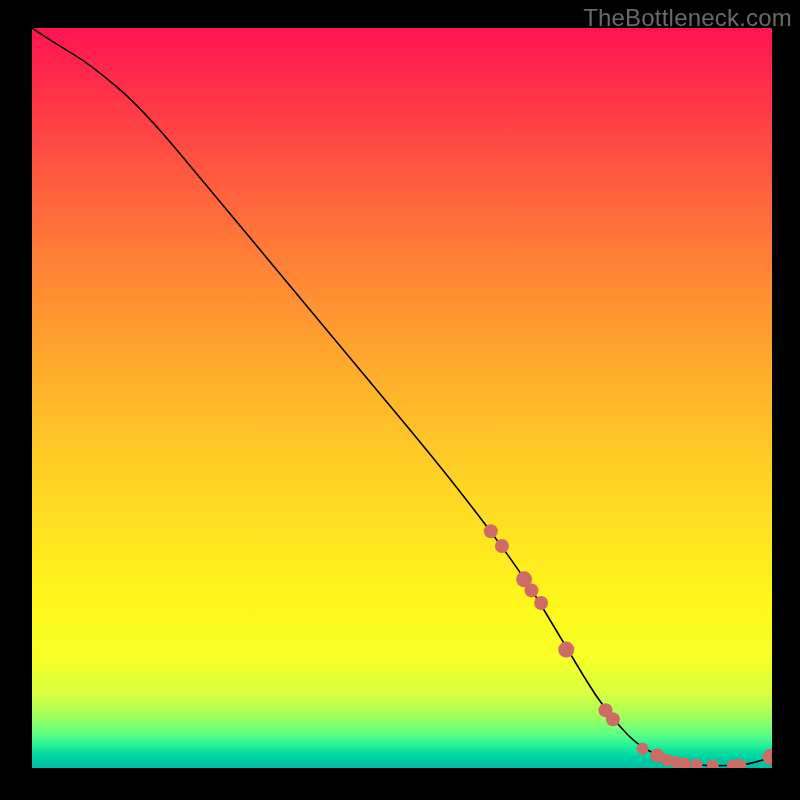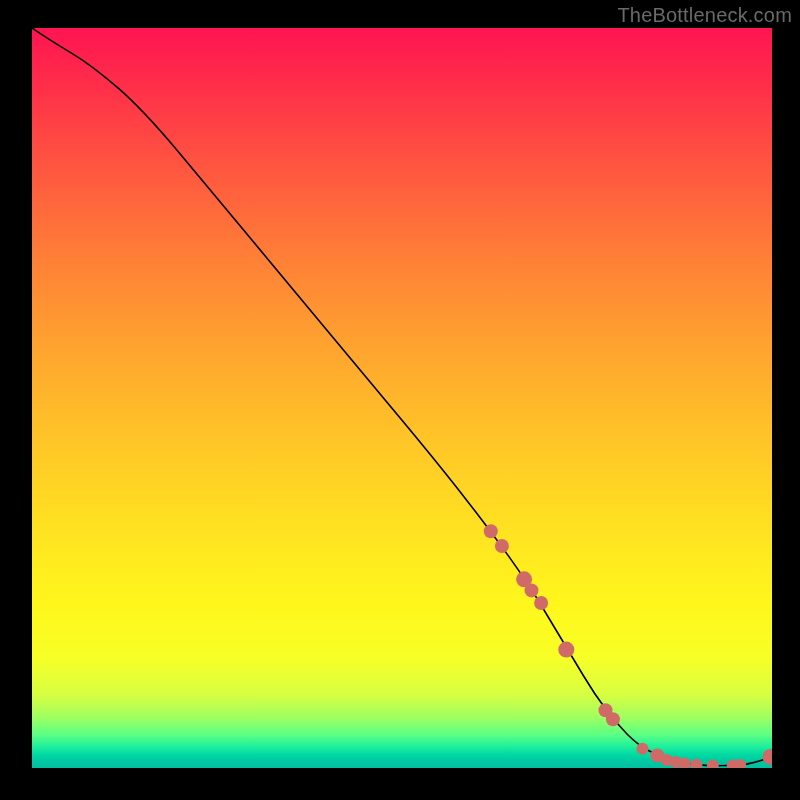--- a/index.html
+++ b/index.html
@@ -15,21 +15,21 @@
     position: relative;
     width: 800px;
     height: 800px;
     background: #000;
   }
   .watermark {
     position: absolute;
     top: 4px;
     right: 8px;
     color: #6a6a6a;
-    font-size: 20px;
+    font-size: 24px;
     font-weight: 400;
     letter-spacing: 0.2px;
     z-index: 50;
     user-select: none;
   }
   .plot-area {
     position: absolute;
     left: 32px;
     top: 28px;
     width: 740px;

